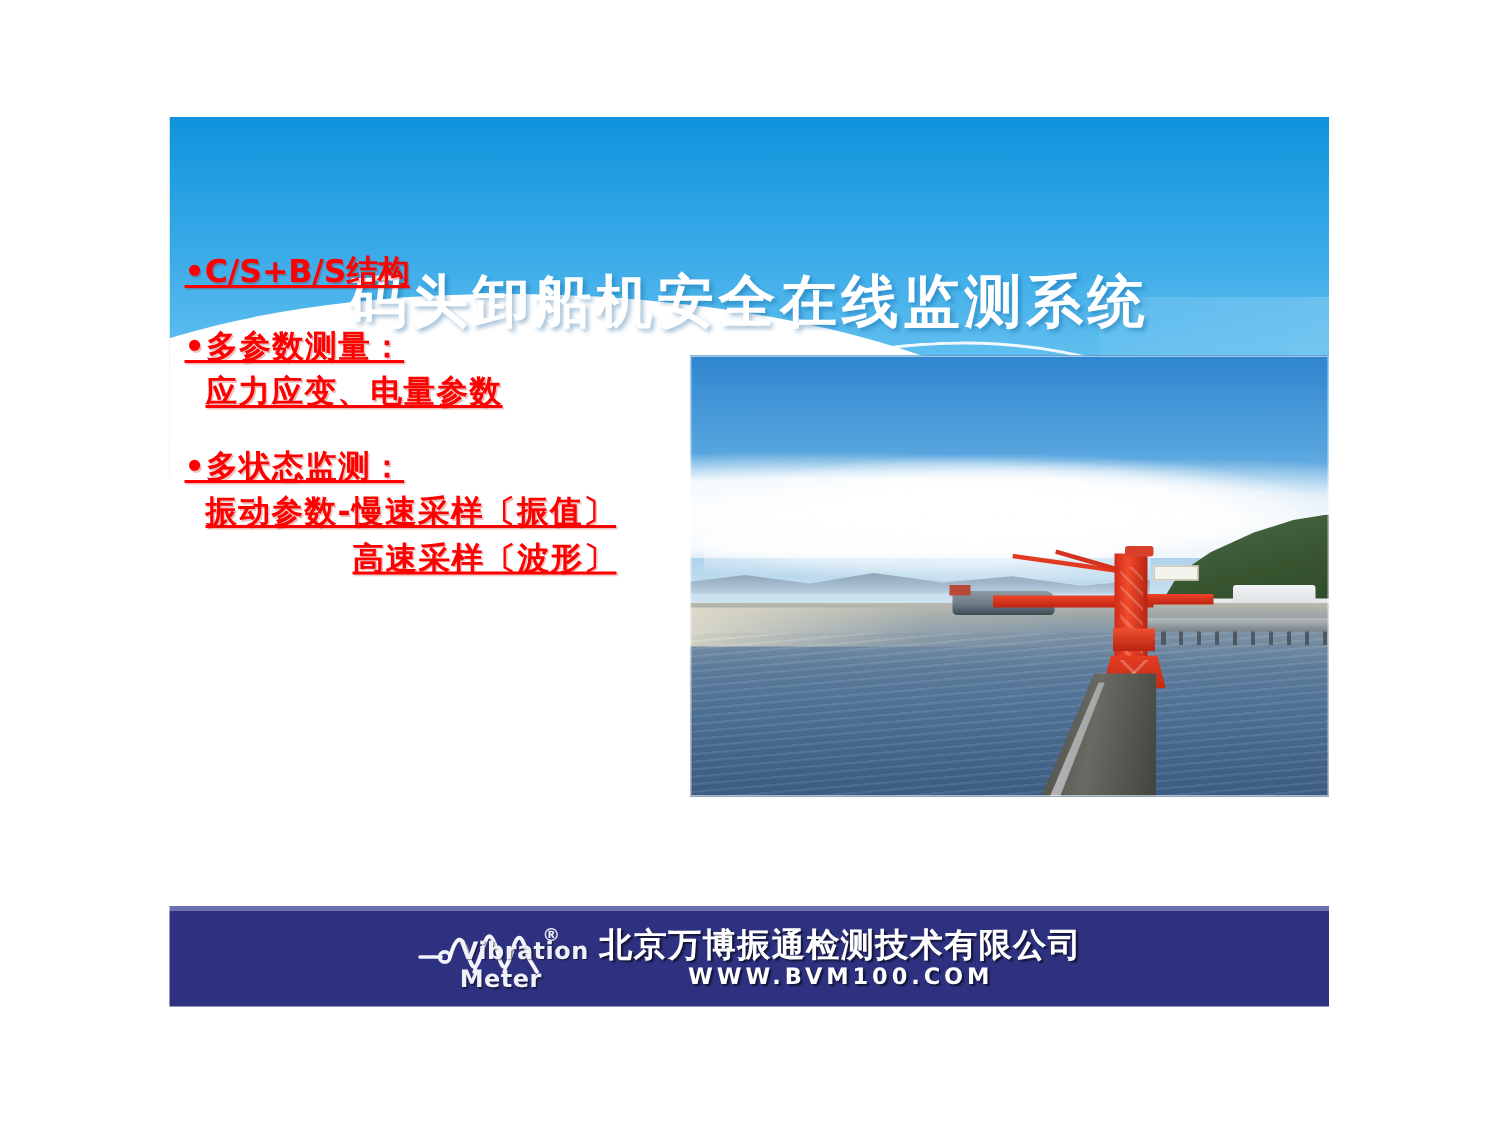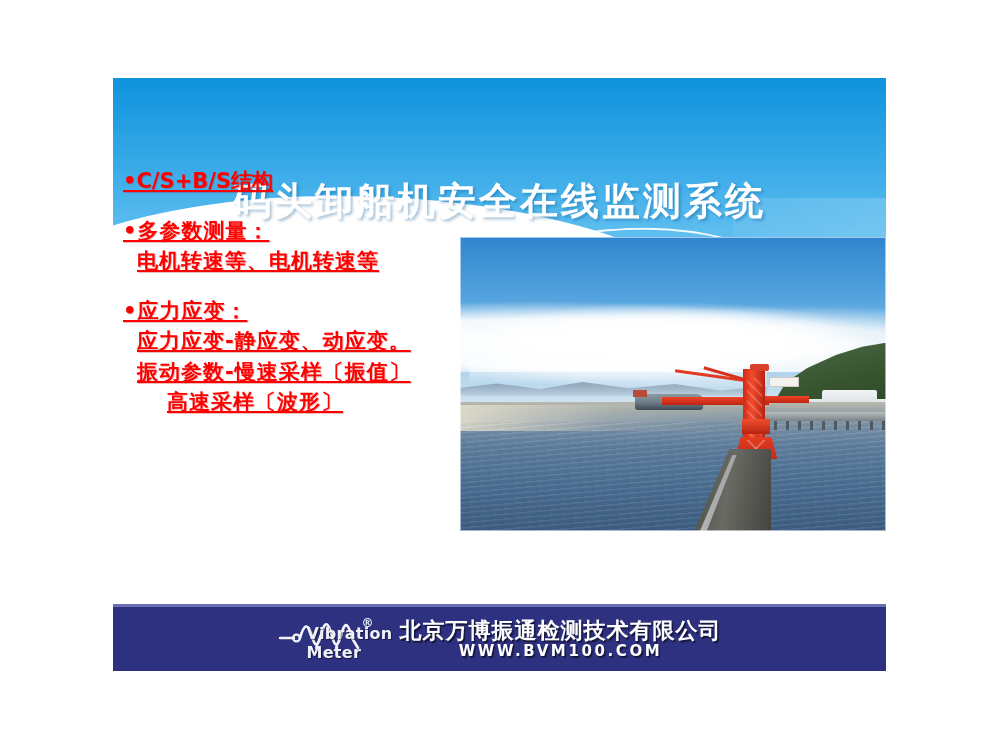--- a/index.html
+++ b/index.html
@@ -112,21 +112,21 @@
   .line {
     margin: 0 0 7px 0;
     white-space: nowrap;
     line-height: 1.12;
     text-shadow: 1px 1px 0 rgba(180,0,0,0.25);
     text-decoration: underline;
   }
   .l-cs    { font-size: 21px; letter-spacing: 0px; }
   .l-b     { font-size: 21px; letter-spacing: 1px; margin-top: 26px; }
   .l-sub   { font-size: 21px; letter-spacing: 1px; margin-left: 14px; }
-  .l-indent{ font-size: 21px; letter-spacing: 1px; margin-left: 44px; }
+  .l-indent{ font-size: 21px; letter-spacing: 1px; margin-left: 112px; }
 
   
   .photo {
     position: absolute;
     left: 460px; top: 237px;
     width: 426px; height: 294px;
     overflow: hidden;
     background: #2f6ca0;
   }
   .ph-sky {
@@ -344,23 +344,22 @@
     <div class="curve curve-a"></div>
     <div class="curve curve-b"></div>
     <div class="swoosh"></div>
     <div class="swoosh2"></div>
 
     <div class="title">码头卸船机安全在线监测系统</div>
 
     <div class="body-text">
       <p class="line l-cs">•C/S+B/S结构</p>
       <p class="line l-b">•多参数测量：</p>
-      <p class="line l-sub">电机转速等、电机转速等</p>
-      <p class="line l-b">•应力应变：</p>
-      <p class="line l-sub">应力应变-静应变、动应变。</p>
+      <p class="line l-sub">应力应变、电量参数</p>
+      <p class="line l-b">•多状态监测：</p>
       <p class="line l-sub">振动参数-慢速采样〔振值〕</p>
       <p class="line l-indent">高速采样〔波形〕</p>
     </div>
   </div>
 
   <div class="photo">
     <div class="ph-sky"></div>
     <div class="ph-cloudband"></div>
     <div class="ph-cloud2"></div>
     <div class="ph-hillfar"></div>

